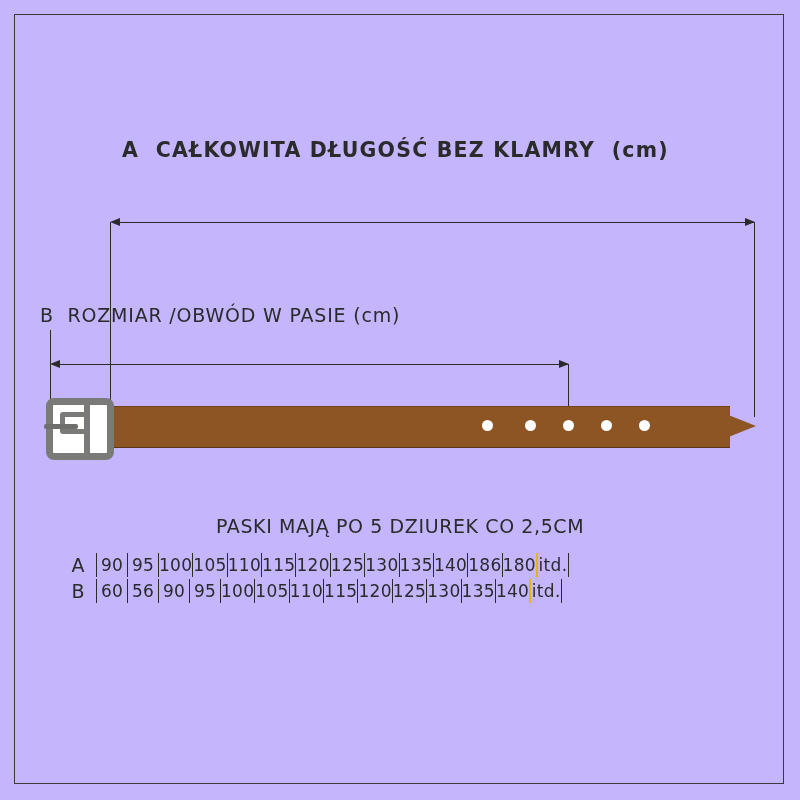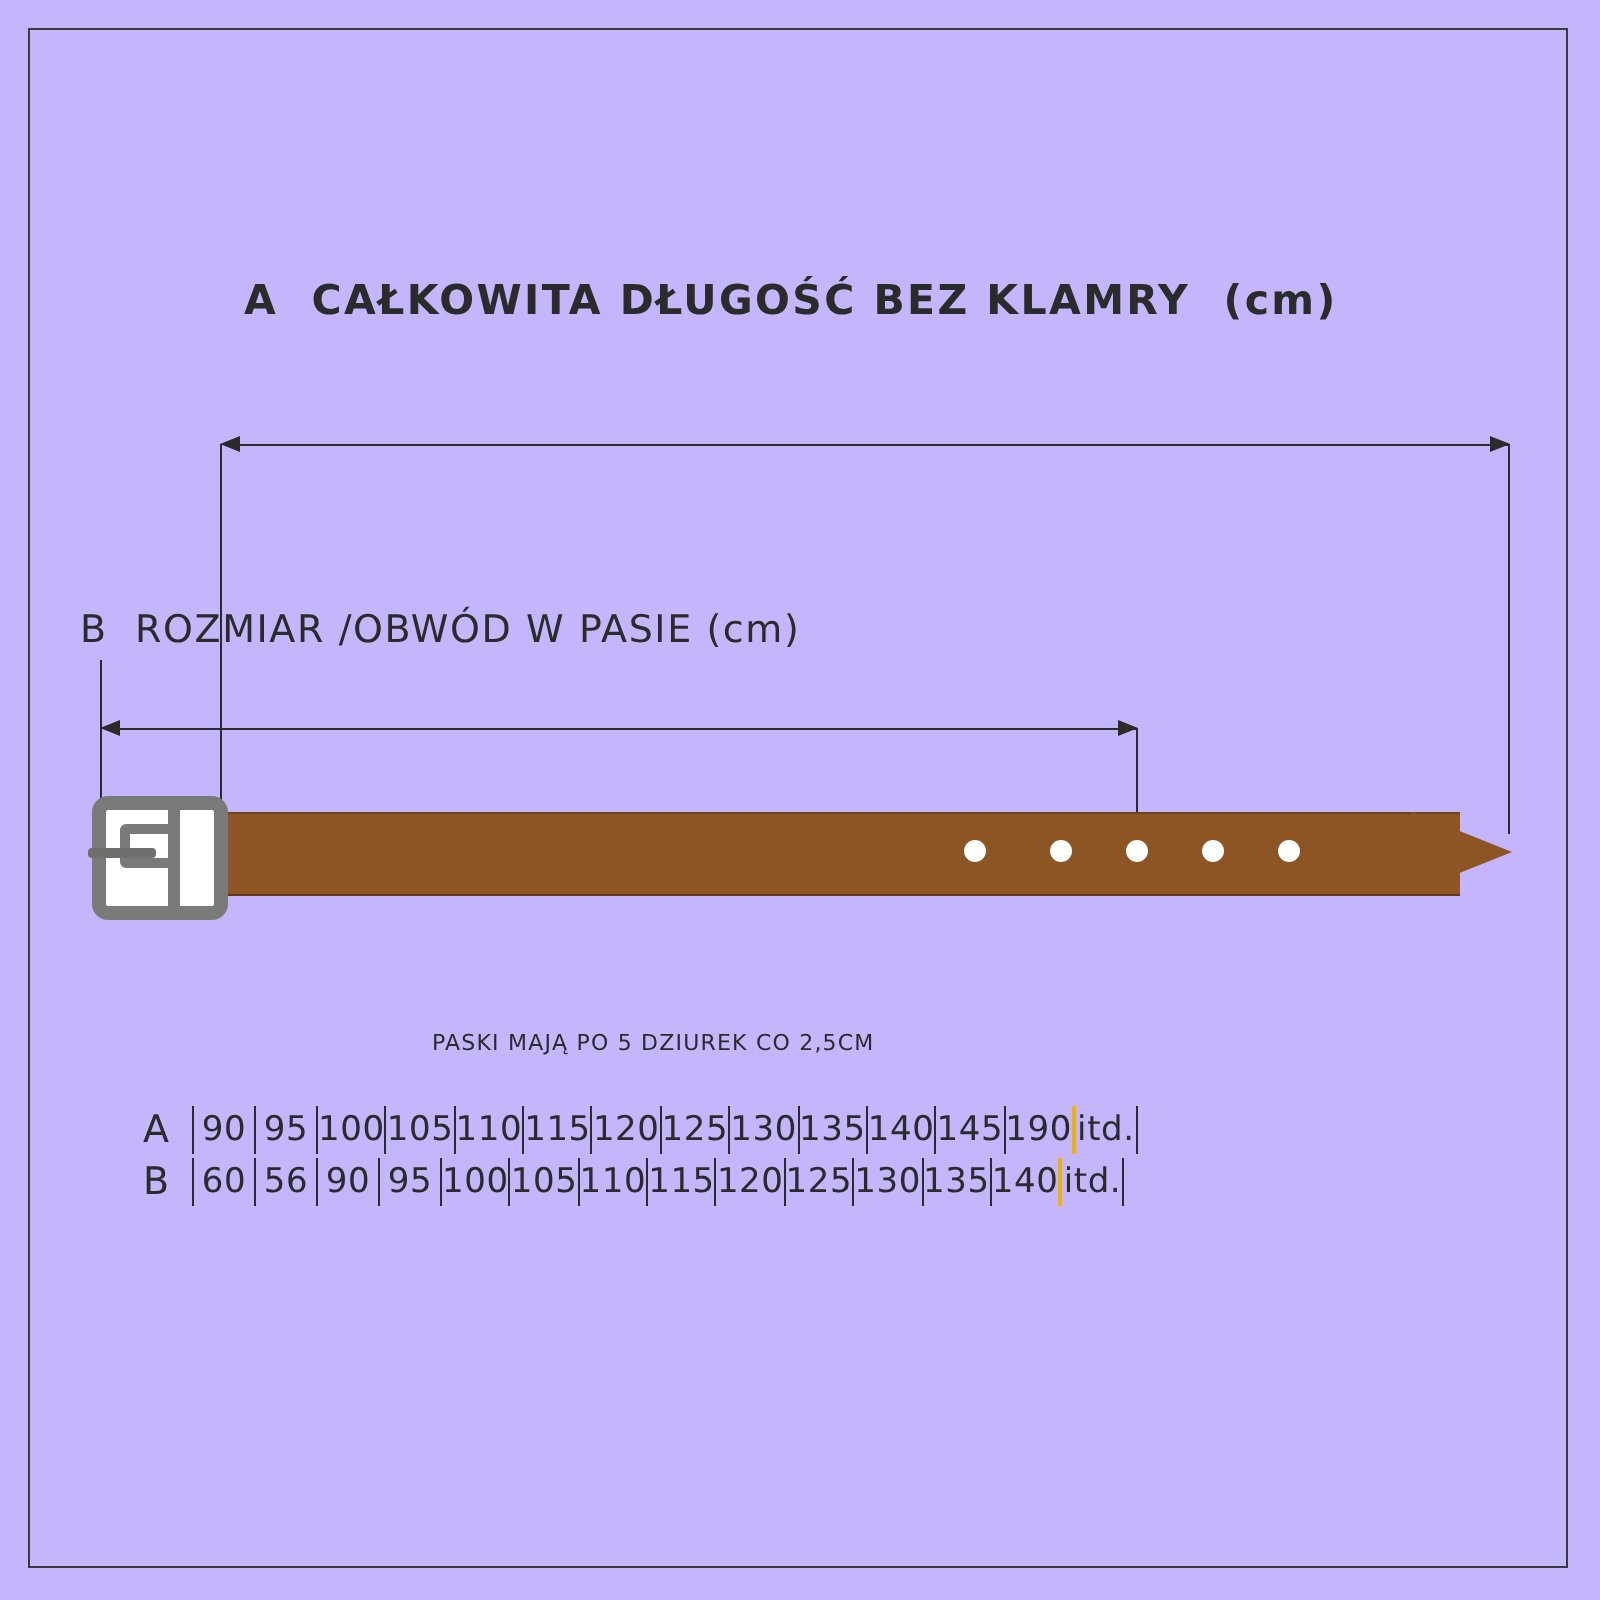--- a/index.html
+++ b/index.html
@@ -48,21 +48,21 @@
   }
   #subtitle-b {
     left: 66px;
     top: 336px;
     font-size: 16.5px;
     letter-spacing: 0.6px;
   }
   #note {
     left: 216px;
     top: 515px;
-    font-size: 11px;
+    font-size: 19px;
     letter-spacing: 0.6px;
   }
 
   
   .dimline {
     position: absolute;
     background: #2b2b2b;
     height: 1px;
   }
   .vline {
@@ -236,22 +236,22 @@
         <div class="cell">95</div>
         <div class="cell">100</div>
         <div class="cell">105</div>
         <div class="cell">110</div>
         <div class="cell">115</div>
         <div class="cell">120</div>
         <div class="cell">125</div>
         <div class="cell">130</div>
         <div class="cell">135</div>
         <div class="cell">140</div>
-        <div class="cell">145</div>
-        <div class="cell">190</div>
+        <div class="cell">186</div>
+        <div class="cell">180</div>
         <div class="cell itd">itd.</div>
       </div>
     </div>
     <div class="row">
       <div class="rowlabel">B</div>
       <div class="cells">
         <div class="cell">60</div>
         <div class="cell">56</div>
         <div class="cell">90</div>
         <div class="cell">95</div>

